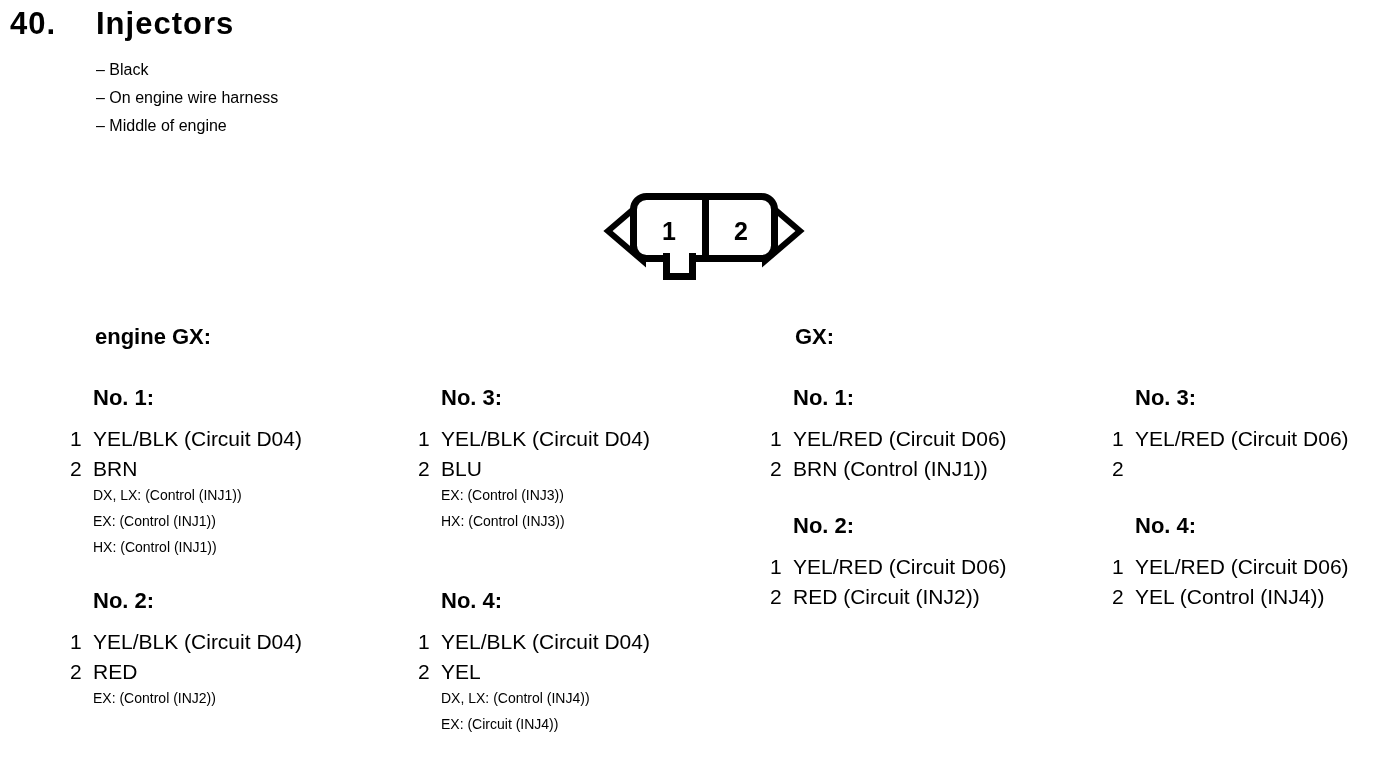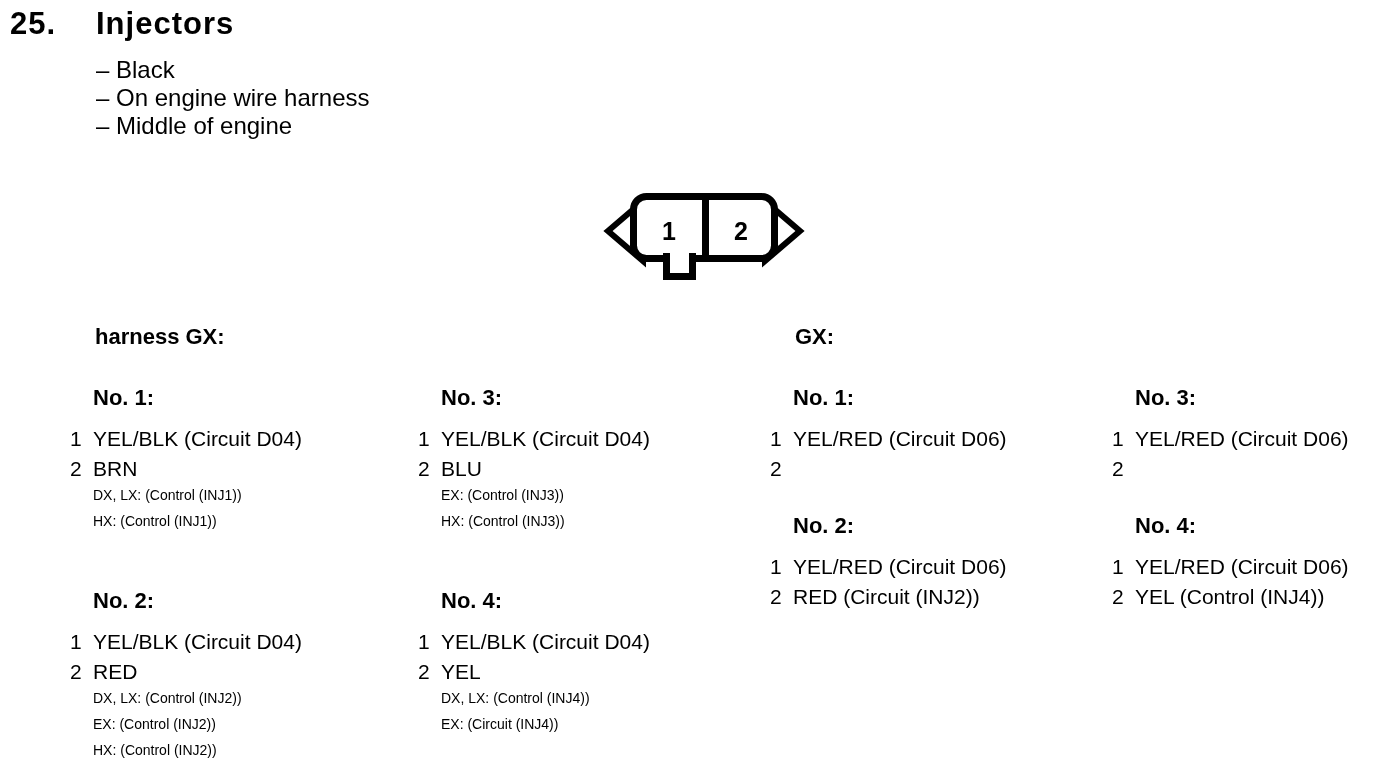--- a/index.html
+++ b/index.html
@@ -24,21 +24,21 @@
     font-weight: bold;
     letter-spacing: 1px;
     white-space: nowrap;
   }
   #title-num { width: 86px; }
 
   
   #notes {
     left: 96px;
     top: 56px;
-    font-size: 24px;
+    font-size: 16px;
     line-height: 28px;
     white-space: nowrap;
   }
 
   
   #connector {
     left: 595px;
     top: 180px;
     width: 220px;
     height: 115px;
@@ -78,21 +78,21 @@
     margin-left: 23px;
     font-size: 14px;
     line-height: 26px;
     white-space: nowrap;
   }
 </style>
 </head>
 <body>
 
 <div id="title-row" class="abs">
-  <span id="title-num">25.</span>
+  <span id="title-num">40.</span>
   <span>Injectors</span>
 </div>
 
 <div id="notes" class="abs">
   <div>– Black</div>
   <div>– On engine wire harness</div>
   <div>– Middle of engine</div>
 </div>
 
 <svg id="connector" class="abs" viewBox="0 0 220 115">
@@ -104,50 +104,49 @@
 
   <line x1="110.5" y1="16" x2="110.5" y2="79" stroke="#000000" stroke-width="7"></line>
 
   <path d="M 71.5 73 L 71.5 96.5 L 97.5 96.5 L 97.5 73" fill="#ffffff" stroke="#000000" stroke-width="7"></path>
   <rect x="75" y="72" width="19" height="11" fill="#ffffff" stroke="none"></rect>
 
   <text x="74" y="51" text-anchor="middle" dominant-baseline="central">1</text>
   <text x="146" y="51" text-anchor="middle" dominant-baseline="central">2</text>
 </svg>
 
-<div class="section-label abs" style="left:95px; top:324px;">harness GX:</div>
+<div class="section-label abs" style="left:95px; top:324px;">engine GX:</div>
 <div class="section-label abs" style="left:795px; top:324px;">GX:</div>
 
 <div class="group abs" style="left:70px; top:386px;">
   <div class="group-heading">No. 1:</div>
   <div class="pin-row">
     <span class="pin-num">1</span>
     <span class="pin-text">YEL/BLK (Circuit D04)</span>
   </div>
   <div class="pin-row">
     <span class="pin-num">2</span>
     <span class="pin-text">BRN</span>
   </div>
   <div class="sub-row">DX, LX: (Control (INJ1))</div>
+  <div class="sub-row">EX: (Control (INJ1))</div>
   <div class="sub-row">HX: (Control (INJ1))</div>
 </div>
 
 <div class="group abs" style="left:70px; top:589px;">
   <div class="group-heading">No. 2:</div>
   <div class="pin-row">
     <span class="pin-num">1</span>
     <span class="pin-text">YEL/BLK (Circuit D04)</span>
   </div>
   <div class="pin-row">
     <span class="pin-num">2</span>
     <span class="pin-text">RED</span>
   </div>
-  <div class="sub-row">DX, LX: (Control (INJ2))</div>
   <div class="sub-row">EX: (Control (INJ2))</div>
-  <div class="sub-row">HX: (Control (INJ2))</div>
 </div>
 
 <div class="group abs" style="left:418px; top:386px;">
   <div class="group-heading">No. 3:</div>
   <div class="pin-row">
     <span class="pin-num">1</span>
     <span class="pin-text">YEL/BLK (Circuit D04)</span>
   </div>
   <div class="pin-row">
     <span class="pin-num">2</span>
@@ -172,20 +171,21 @@
 </div>
 
 <div class="group abs" style="left:770px; top:386px;">
   <div class="group-heading">No. 1:</div>
   <div class="pin-row">
     <span class="pin-num">1</span>
     <span class="pin-text">YEL/RED (Circuit D06)</span>
   </div>
   <div class="pin-row">
     <span class="pin-num">2</span>
+    <span class="pin-text">BRN (Control (INJ1))</span>
   </div>
 </div>
 
 <div class="group abs" style="left:770px; top:514px;">
   <div class="group-heading">No. 2:</div>
   <div class="pin-row">
     <span class="pin-num">1</span>
     <span class="pin-text">YEL/RED (Circuit D06)</span>
   </div>
   <div class="pin-row">

